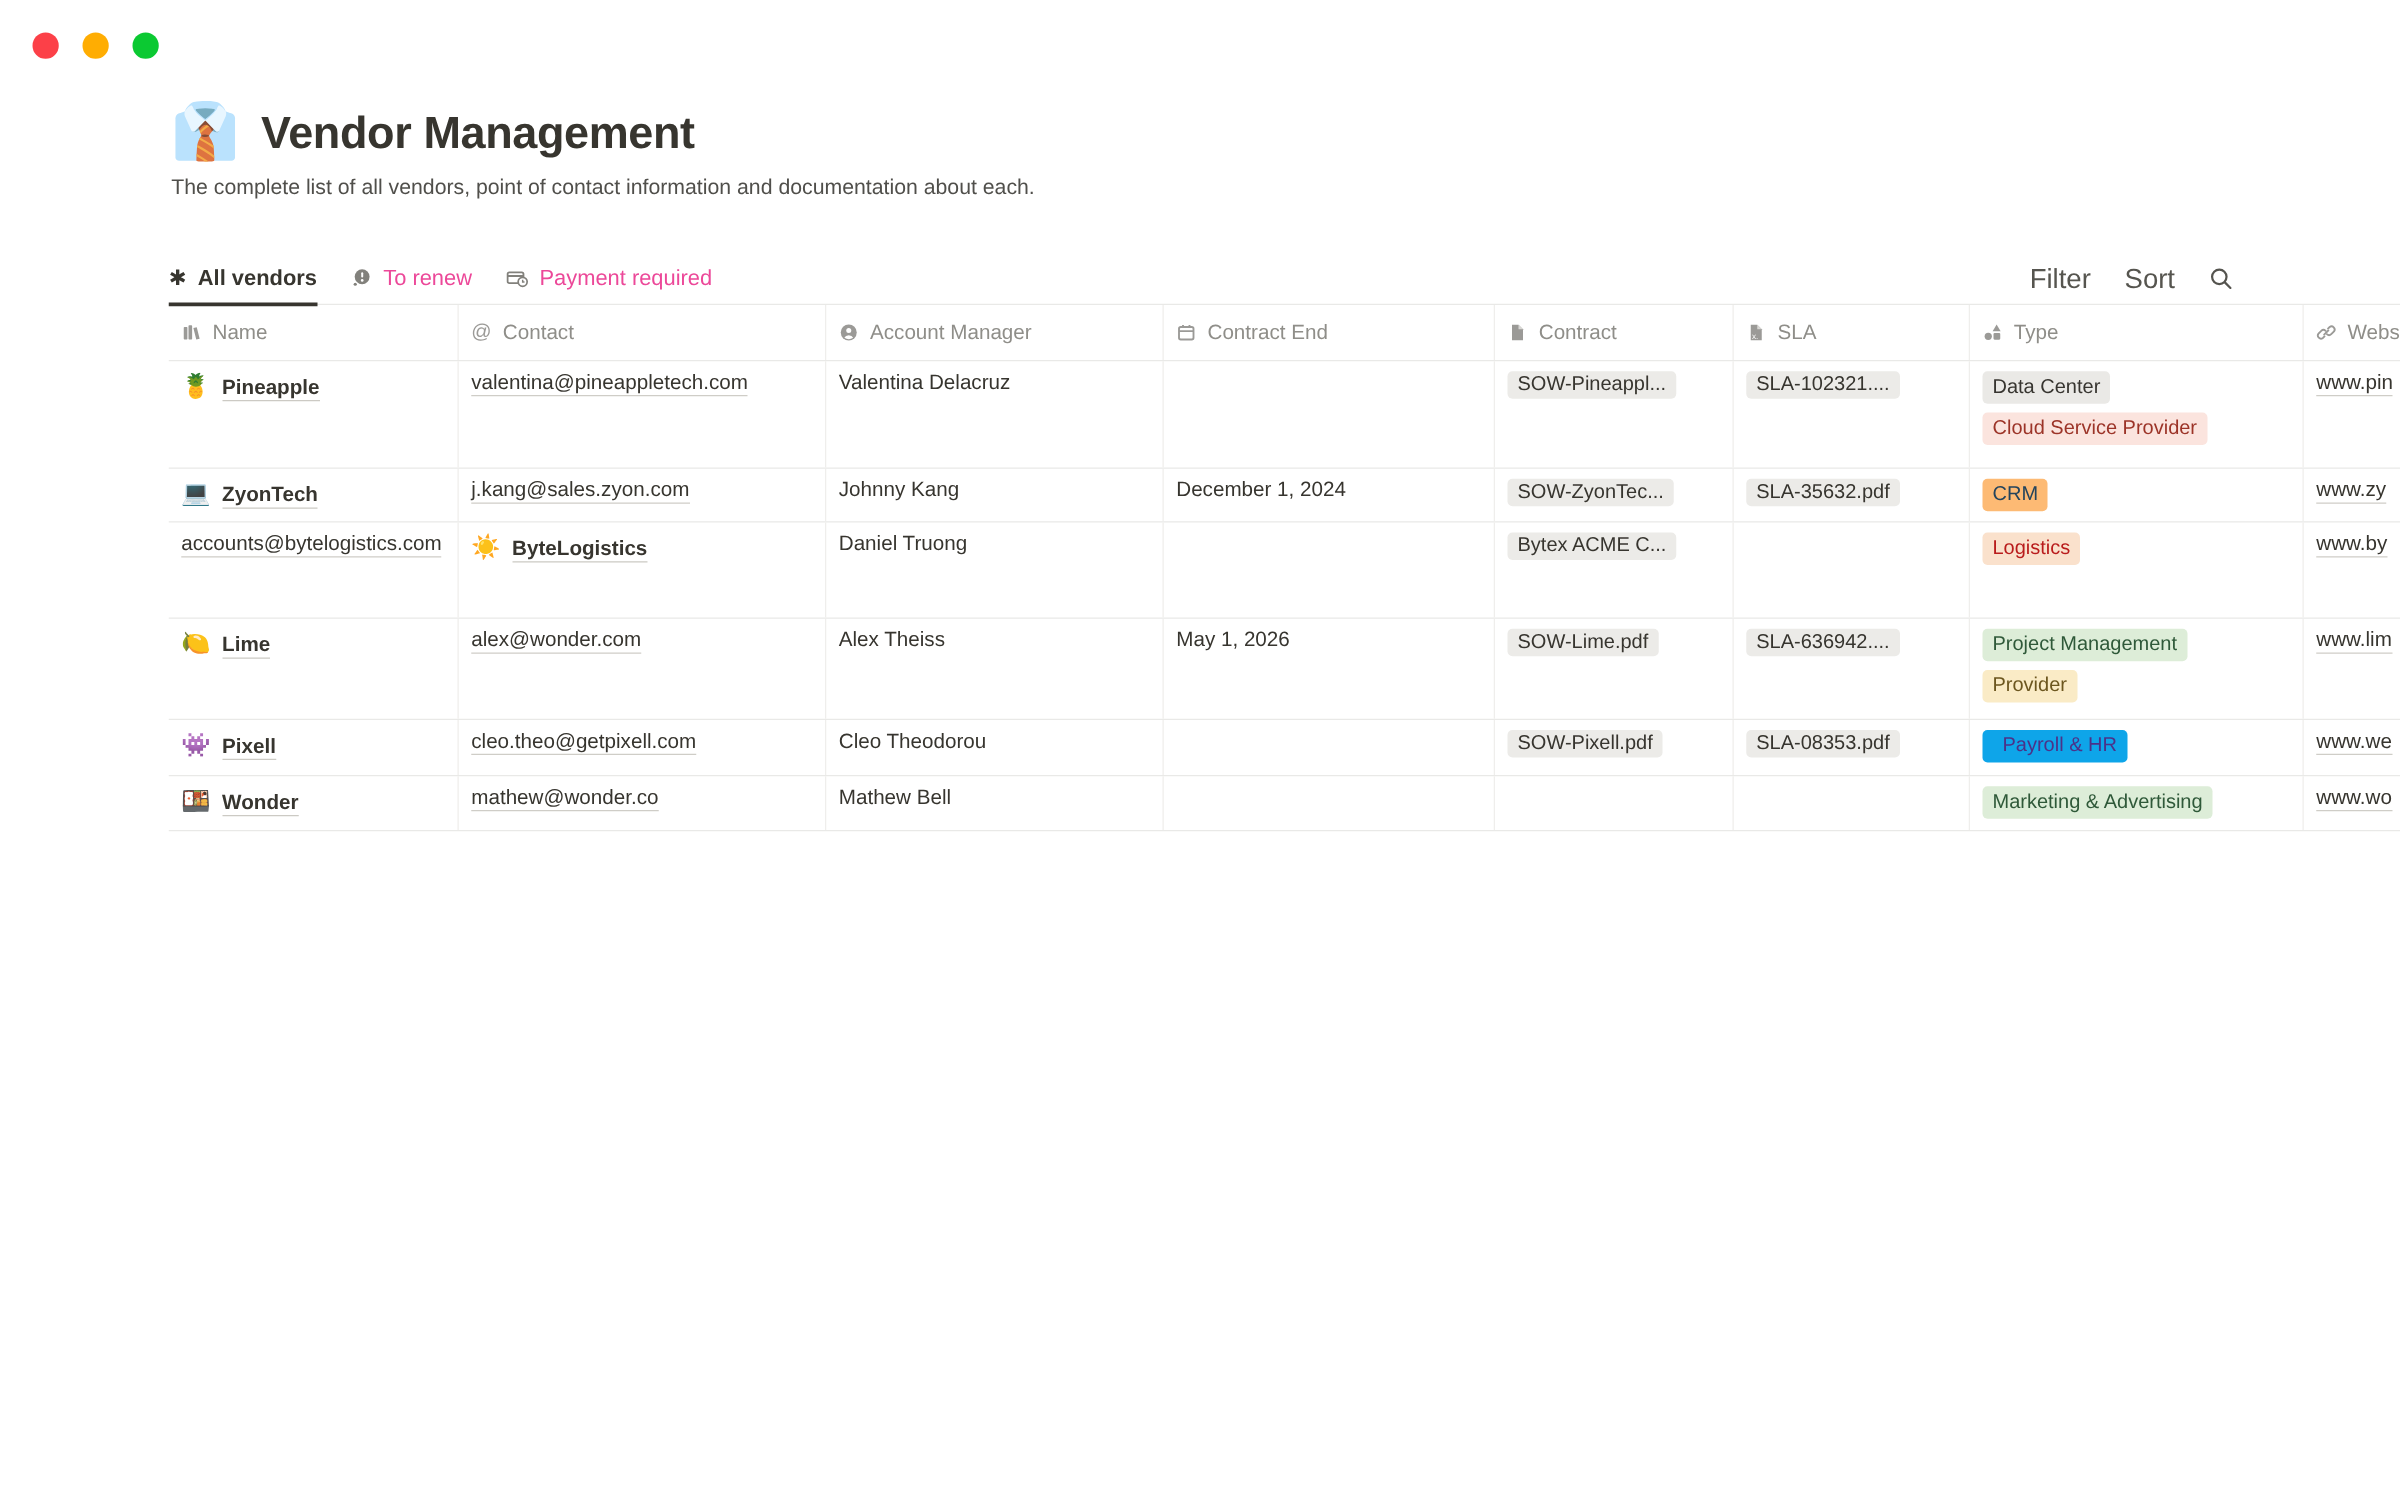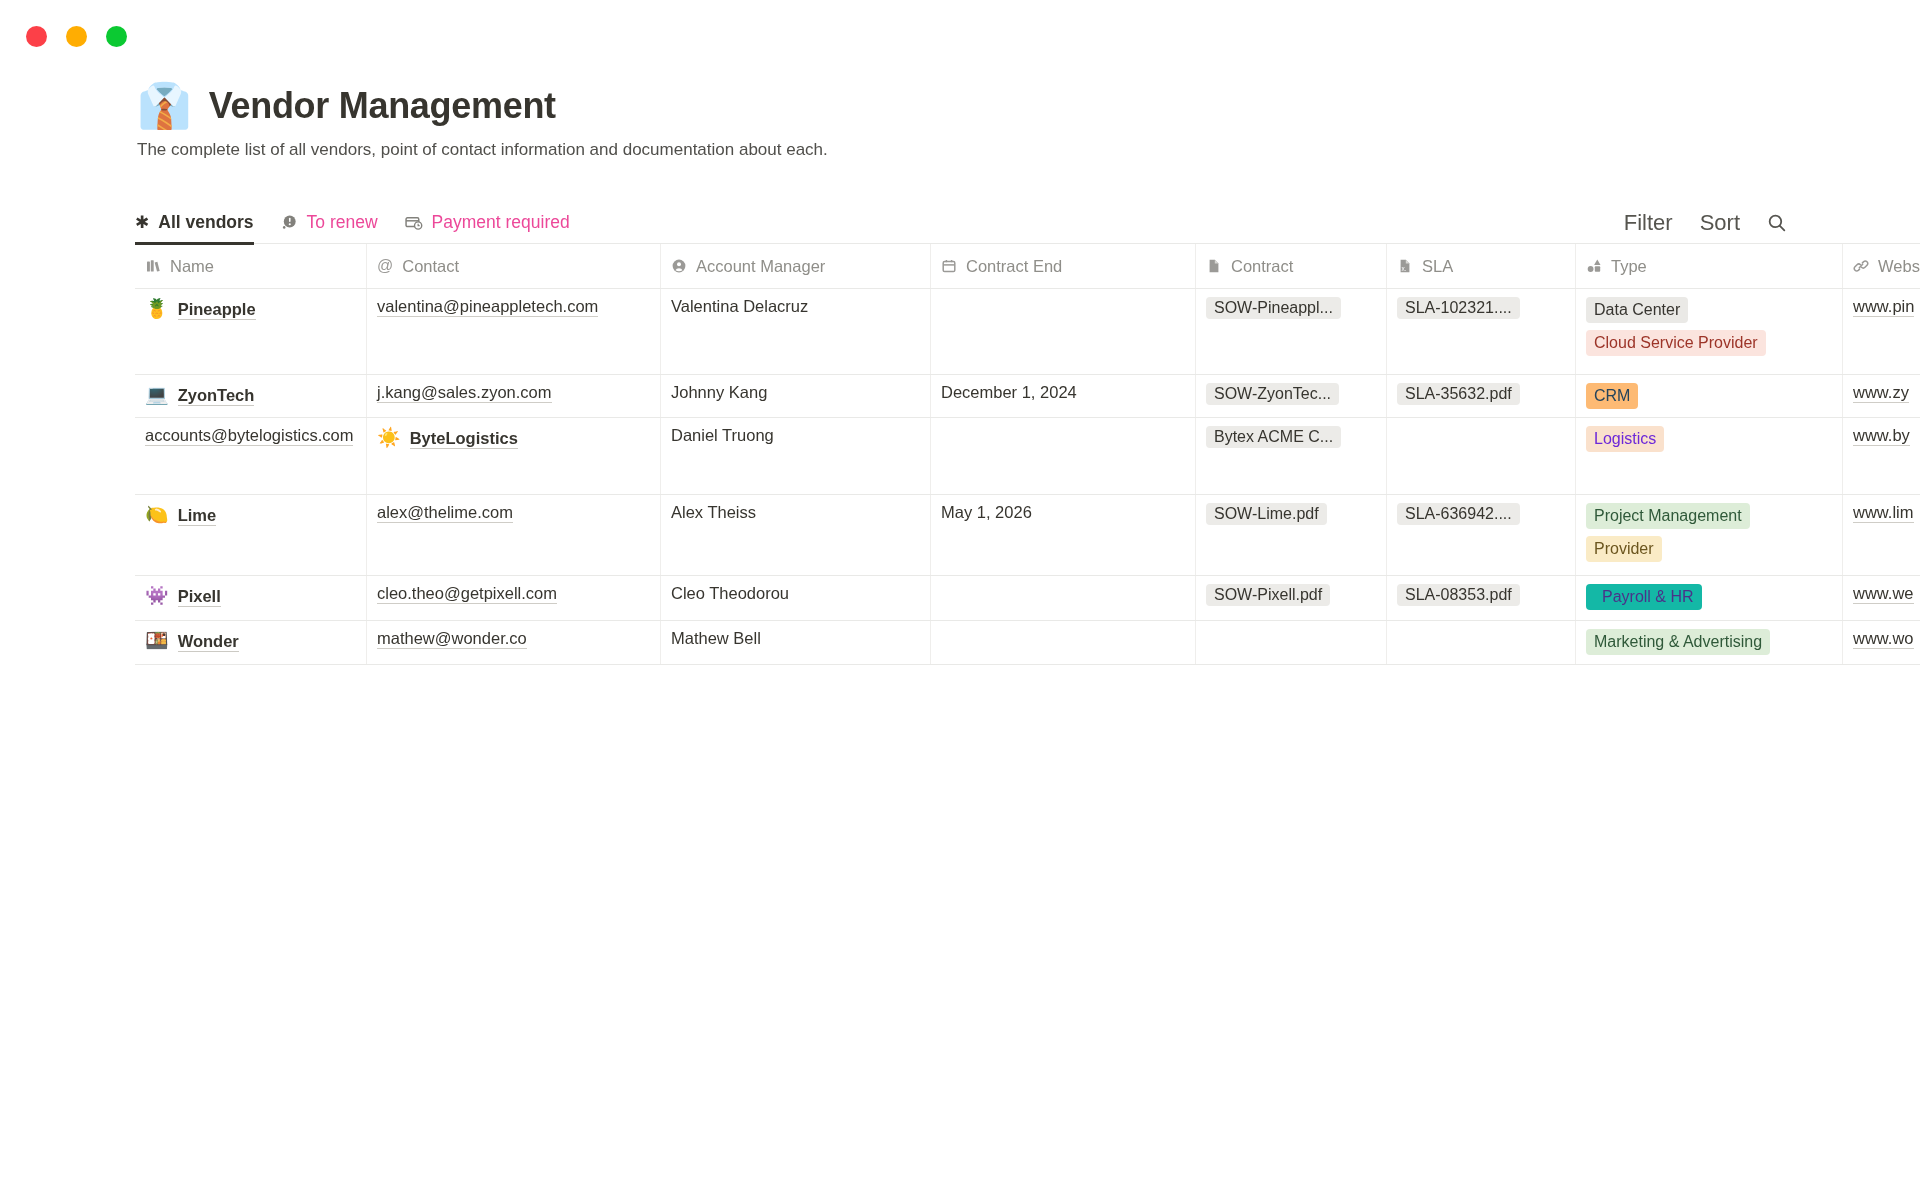--- a/index.html
+++ b/index.html
@@ -224,28 +224,28 @@
       </div>
       <div class="trow" style="min-height: 77px;">
         <div class="cell"><span class="u-link">accounts@bytelogistics.com</span></div>
         <div class="cell name-cell"><span class="row-emoji">☀️</span><span class="u-name">ByteLogistics</span></div>
         <div class="cell"><span>Daniel Truong</span></div>
         <div class="cell"></div>
         <div class="cell"><span class="chip">Bytex ACME C...</span></div>
         <div class="cell"></div>
         <div class="cell">
           <div class="tagstack">
-            <span class="tag" style="background: rgb(250, 225, 204); color: #6d28d9;">Logistics</span>
+            <span class="tag" style="background: rgb(250, 225, 204); color: #b91c1c;">Logistics</span>
           </div>
         </div>
         <div class="cell"><span class="u-link">www.by</span></div>
       </div>
       <div class="trow" style="min-height: 81px;">
         <div class="cell name-cell"><span class="row-emoji">🍋</span><span class="u-name">Lime</span></div>
-        <div class="cell"><span class="u-link">alex@thelime.com</span></div>
+        <div class="cell"><span class="u-link">alex@wonder.com</span></div>
         <div class="cell"><span>Alex Theiss</span></div>
         <div class="cell"><span class="datetext">May 1, 2026</span></div>
         <div class="cell"><span class="chip">SOW-Lime.pdf</span></div>
         <div class="cell"><span class="chip">SLA-636942....</span></div>
         <div class="cell">
           <div class="tagstack">
             <span class="tag" style="background: rgb(221, 237, 216); color: rgb(47, 89, 57);">Project Management</span>
             <span class="tag" style="background: rgb(250, 235, 198); color: rgb(108, 86, 31);">Provider</span>
           </div>
         </div>
@@ -253,21 +253,21 @@
       </div>
       <div class="trow" style="min-height: 45px;">
         <div class="cell name-cell"><span class="row-emoji">👾</span><span class="u-name">Pixell</span></div>
         <div class="cell"><span class="u-link">cleo.theo@getpixell.com</span></div>
         <div class="cell"><span>Cleo Theodorou</span></div>
         <div class="cell"></div>
         <div class="cell"><span class="chip">SOW-Pixell.pdf</span></div>
         <div class="cell"><span class="chip">SLA-08353.pdf</span></div>
         <div class="cell">
           <div class="tagstack">
-            <span class="tag" style="background: #14b8a6; color: rgb(75, 50, 137); padding-left: 16px;">Payroll &amp; HR</span>
+            <span class="tag" style="background: #0ea5e9; color: rgb(75, 50, 137); padding-left: 16px;">Payroll &amp; HR</span>
           </div>
         </div>
         <div class="cell"><span class="u-link">www.we</span></div>
       </div>
       <div class="trow" style="min-height: 44px;">
         <div class="cell name-cell"><span class="row-emoji">🍱</span><span class="u-name">Wonder</span></div>
         <div class="cell"><span class="u-link">mathew@wonder.co</span></div>
         <div class="cell"><span>Mathew Bell</span></div>
         <div class="cell"></div>
         <div class="cell"></div>

